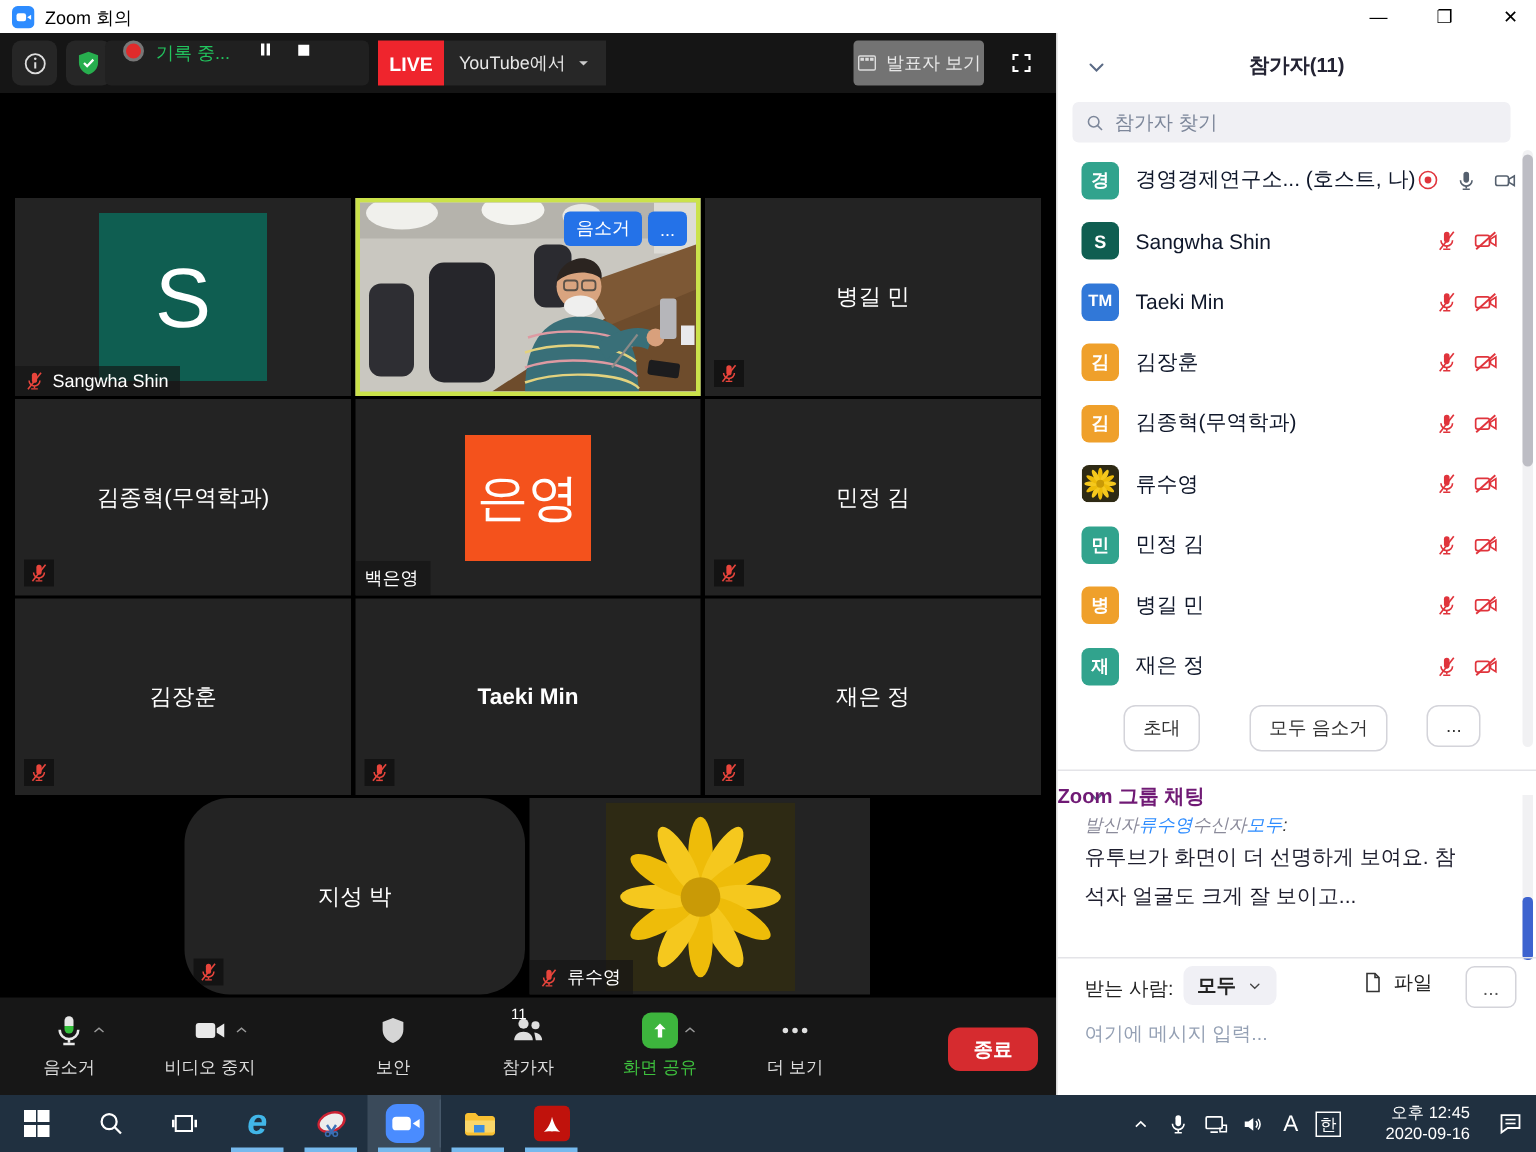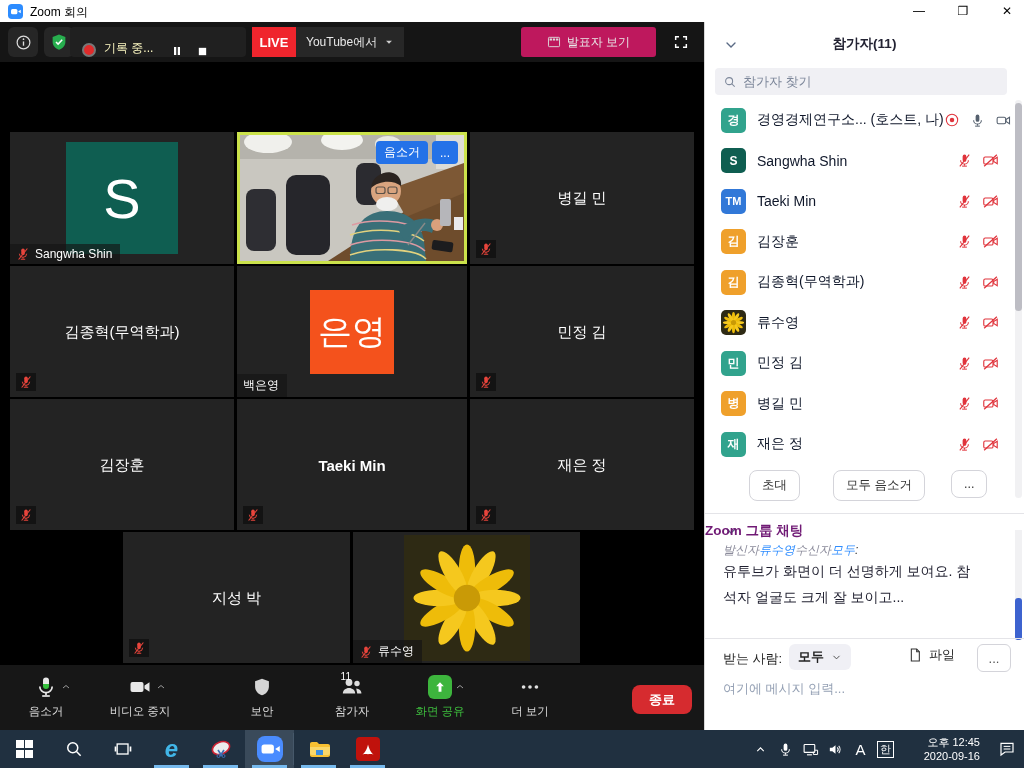--- a/index.html
+++ b/index.html
@@ -9,39 +9,39 @@
   .titlebar{position:absolute;left:0;top:0;width:1024px;height:22px;background:#fff;z-index:30;}
   .zoomlogo{position:absolute;left:8px;top:4px;width:15px;height:15px;}
   .wintitle{position:absolute;left:30px;top:4px;font-size:12px;color:#000;}
   .winctl{position:absolute;top:0;width:34px;height:22px;text-align:center;line-height:22px;font-size:12px;color:#000;cursor:default;}
   .ctl-min{right:88px}.ctl-max{right:44px}.ctl-close{right:0px}
   
   .mainarea{position:absolute;left:0;top:22px;width:704px;height:708px;background:#000;}
   .ttoolbar{position:absolute;left:0;top:0;width:704px;height:40px;background:#151515;}
   .tt-btn{position:absolute;top:5px;height:30px;background:#262626;border-radius:6px;display:flex;align-items:center;justify-content:center;color:#ddd;}
   .tt-info{left:8px;width:30px;} .tt-shield{left:44px;width:30px;}
-  .recpill{position:absolute;left:70px;top:5px;width:176px;height:30px;background:#202020;border-radius:4px;display:flex;align-items:flex-end;color:#fef9c3;font-size:12px;}
+  .recpill{position:absolute;left:70px;top:5px;width:176px;height:30px;background:#202020;border-radius:4px;display:flex;align-items:flex-start;color:#22c55e;font-size:12px;}
   .recdot{width:10px;height:10px;border-radius:50%;background:#e02b2b;border:2px solid #777;margin:0 8px 0 12px;}
   .recctl{display:flex;gap:14px;margin-left:18px;align-items:center;}
   .livebadge{position:absolute;left:252px;top:5px;width:44px;height:30px;background:#ef252d;color:#fff;font-weight:bold;font-size:13px;display:flex;align-items:center;justify-content:center;}
   .ytbadge{position:absolute;left:296px;top:5px;height:30px;padding:0 10px;background:#272727;color:#e8e8e8;font-size:12px;display:flex;align-items:center;gap:7px;}
-  .spkview{position:absolute;right:48px;top:5px;height:30px;padding:0 26px;background:#be185d;color:#e8e8e8;font-size:12px;display:flex;align-items:center;gap:6px;border-radius:3px;}
+  .spkview{position:absolute;right:48px;top:5px;height:30px;padding:0 2px;background:#737373;color:#e8e8e8;font-size:12px;display:flex;align-items:center;gap:6px;border-radius:3px;}
   .fsbtn{position:absolute;right:8px;top:5px;width:30px;height:30px;display:flex;align-items:center;justify-content:center;color:#fff;}
   
   .tile{position:absolute;background:#232323;overflow:hidden;}
   .t0{left:10px;top:110px;width:224px;height:132px;}
   .t1{left:237px;top:110px;width:230px;height:132px;border:3px solid #cbe24b;box-sizing:border-box;background:#c9c7c0;}
   .t2{left:470px;top:110px;width:224px;height:132px;}
   .t3{left:10px;top:244px;width:224px;height:131px;}
   .t4{left:237px;top:244px;width:230px;height:131px;}
   .t5{left:470px;top:244px;width:224px;height:131px;}
   .t6{left:10px;top:377px;width:224px;height:131px;}
   .t7{left:237px;top:377px;width:230px;height:131px;}
   .t8{left:470px;top:377px;width:224px;height:131px;}
-  .t9{left:123px;top:510px;width:227px;height:131px;}
+  .t9{left:123px;top:510px;width:227px;height:131px;border-radius:30px;}
   .t10{left:353px;top:510px;width:227px;height:131px;}
   .tile .cname{position:absolute;left:0;right:0;top:50%;transform:translateY(-50%);text-align:center;color:#fff;font-size:15px;}
   .tile .cornermic{position:absolute;left:6px;bottom:6px;width:20px;height:18px;background:rgba(0,0,0,.45);display:flex;align-items:center;justify-content:center;color:#e8453c;}
   .tile .namelabel{position:absolute;left:0;bottom:0;background:rgba(20,20,20,.65);color:#fff;font-size:12px;padding:3px 8px 3px 6px;display:flex;align-items:center;gap:5px;}
   .initbox{position:absolute;left:50%;top:50%;transform:translate(-50%,-50%);display:flex;align-items:center;justify-content:center;color:#fff;}
   .t0 .initbox{width:112px;height:112px;font-size:56px;}
   .t4 .initbox{width:84px;height:84px;font-size:34px;}
   .overlaybtns{position:absolute;right:6px;top:6px;display:flex;gap:4px;z-index:4;}
   .obtn{background:#2472e8;color:#fff;font-size:12px;border-radius:4px;padding:3px 8px;display:flex;align-items:center;}
   .scenewrap{position:absolute;left:0;top:0;right:0;bottom:0;}

